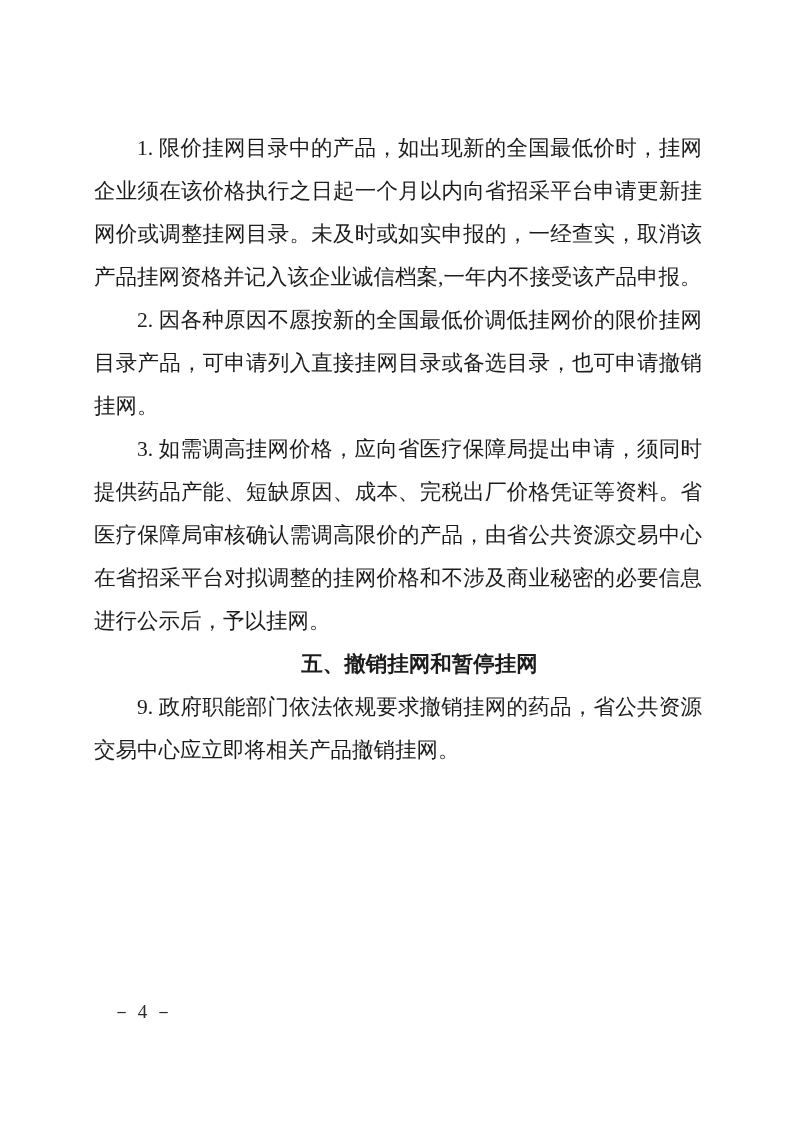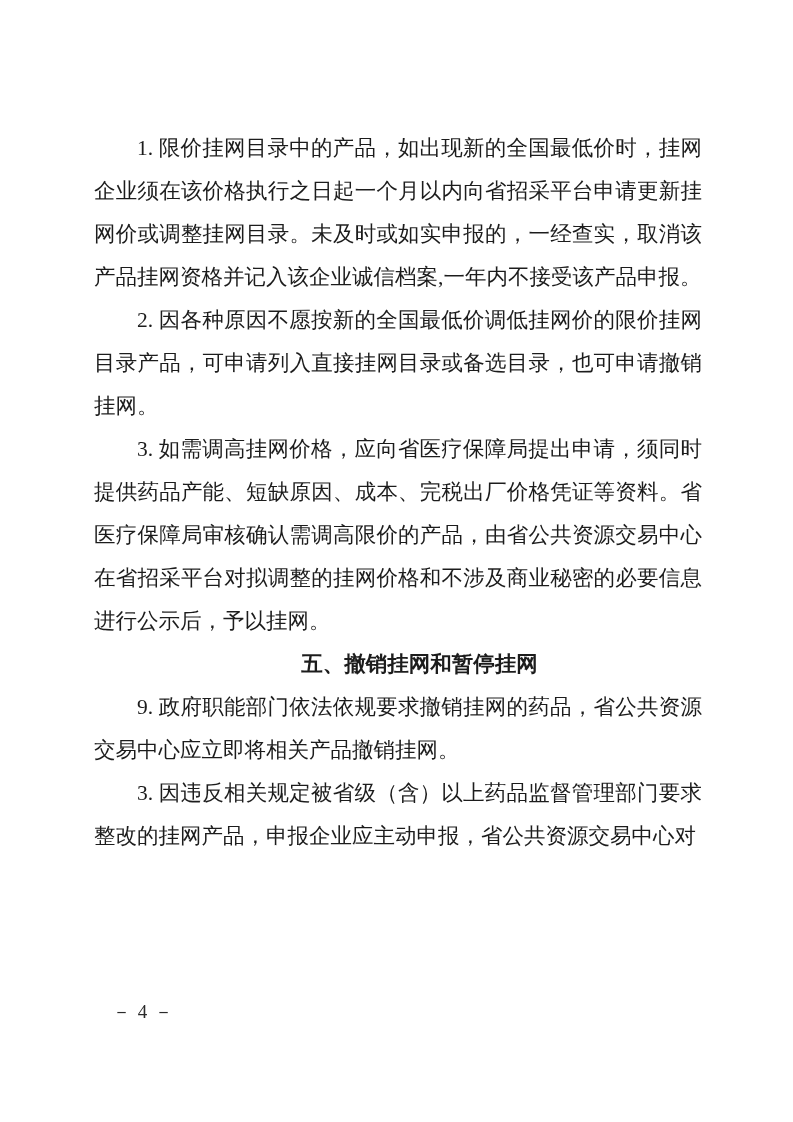--- a/index.html
+++ b/index.html
@@ -51,16 +51,15 @@
 </head>
 <body>
 
 <div class="page">
   <div class="content">
     <p>1. 限价挂网目录中的产品，如出现新的全国最低价时，挂网企业须在该价格执行之日起一个月以内向省招采平台申请更新挂网价或调整挂网目录。未及时或如实申报的，一经查实，取消该产品挂网资格并记入该企业诚信档案,一年内不接受该产品申报。</p>
     <p>2. 因各种原因不愿按新的全国最低价调低挂网价的限价挂网目录产品，可申请列入直接挂网目录或备选目录，也可申请撤销挂网。</p>
     <p>3. 如需调高挂网价格，应向省医疗保障局提出申请，须同时提供药品产能、短缺原因、成本、完税出厂价格凭证等资料。省医疗保障局审核确认需调高限价的产品，由省公共资源交易中心在省招采平台对拟调整的挂网价格和不涉及商业秘密的必要信息进行公示后，予以挂网。</p>
     <h2 class="heading">五、撤销挂网和暂停挂网</h2>
     <p>9. 政府职能部门依法依规要求撤销挂网的药品，省公共资源交易中心应立即将相关产品撤销挂网。</p>
-    <p>3. 因违反相关规定被省级（含）以上药品监督管理部门要求整改的挂网产品，申报企业应主动申报，省公共资源交易中心对</p>
   </div>
   <div class="footer">－ 4 －</div>
 </div>
 
 </body></html>

